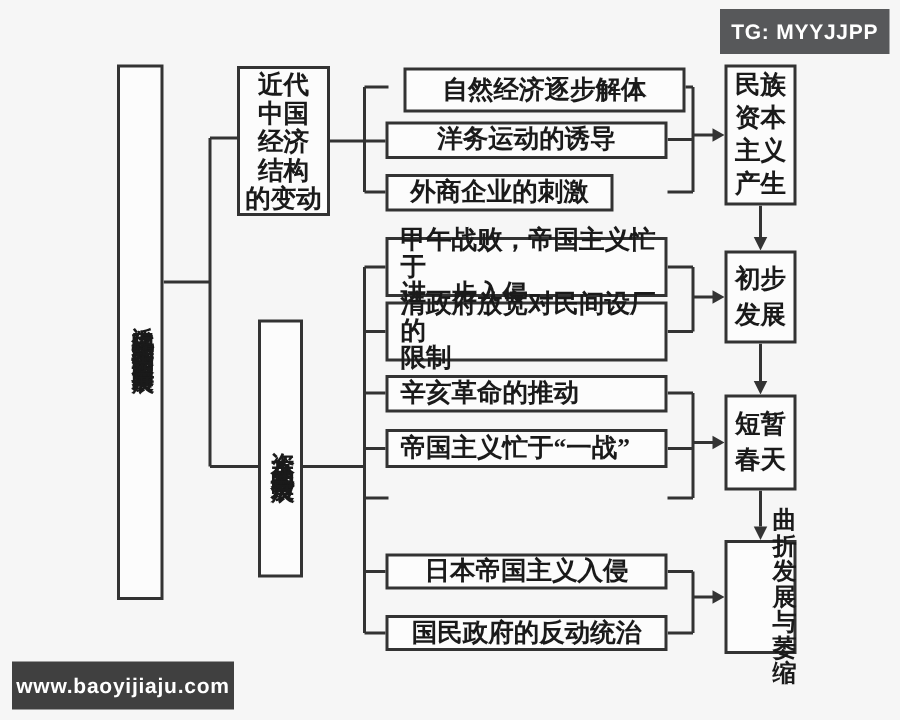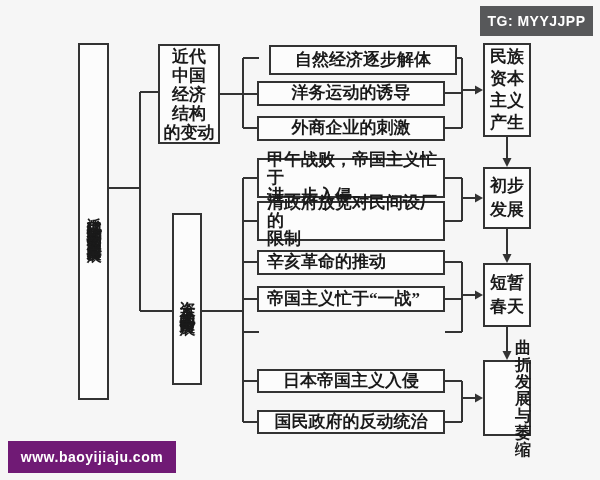--- a/index.html
+++ b/index.html
@@ -79,21 +79,21 @@
   <div class="box vertical" style="left:78px; top:43px; width:31px; height:357px; font-size:15px; letter-spacing:1.5px;">近代中国经济结构的变动与资本主义的曲折发展</div>
 
   <div class="box" style="left:158px; top:44px; width:62px; height:100px; line-height:19px;">近代
 中国
 经济
 结构
 的变动</div>
 
   <div class="box" style="left:269px; top:45px; width:188px; height:30px;">自然经济逐步解体</div>
   <div class="box" style="left:257px; top:81px; width:188px; height:25px;">洋务运动的诱导</div>
-  <div class="box" style="left:257px; top:116px; width:188px; height:25px;">外商企业的刺激</div>
+  <div class="box" style="left:257px; top:116px; width:152px; height:25px;">外商企业的刺激</div>
 
   <div class="box" style="left:483px; top:43px; width:48px; height:94px; line-height:22px;">民族
 资本
 主义
 产生</div>
 
   <div class="box vertical" style="left:172px; top:213px; width:30px; height:172px; font-size:16px; letter-spacing:2.5px;">资本主义的曲折发展</div>
 
   <div class="box leftalign" style="left:257px; top:158px; width:188px; height:40px; line-height:18px;">甲午战败，帝国主义忙于
 进一步入侵</div>
@@ -111,15 +111,15 @@
 
   <div class="box" style="left:257px; top:369px; width:188px; height:24px;">日本帝国主义入侵</div>
   <div class="box" style="left:257px; top:410px; width:188px; height:24px;">国民政府的反动统治</div>
 
   <div class="box" style="left:483px; top:360px; width:48px; height:76px; font-size:16px; line-height:17px;padding-left:32px;">曲折
 发展
 与萎
 缩</div>
 
   <div class="badge" style="left:480px; top:6px; width:113px; height:30px; background:#57585a;">TG: MYYJJPP</div>
-  <div class="badge" style="left:8px; top:441px; width:168px; height:32px; background:#701a75;">www.baoyijiaju.com</div>
+  <div class="badge" style="left:8px; top:441px; width:148px; height:32px; background:#404040;">www.baoyijiaju.com</div>
 
 </div>
 
 </body></html>

